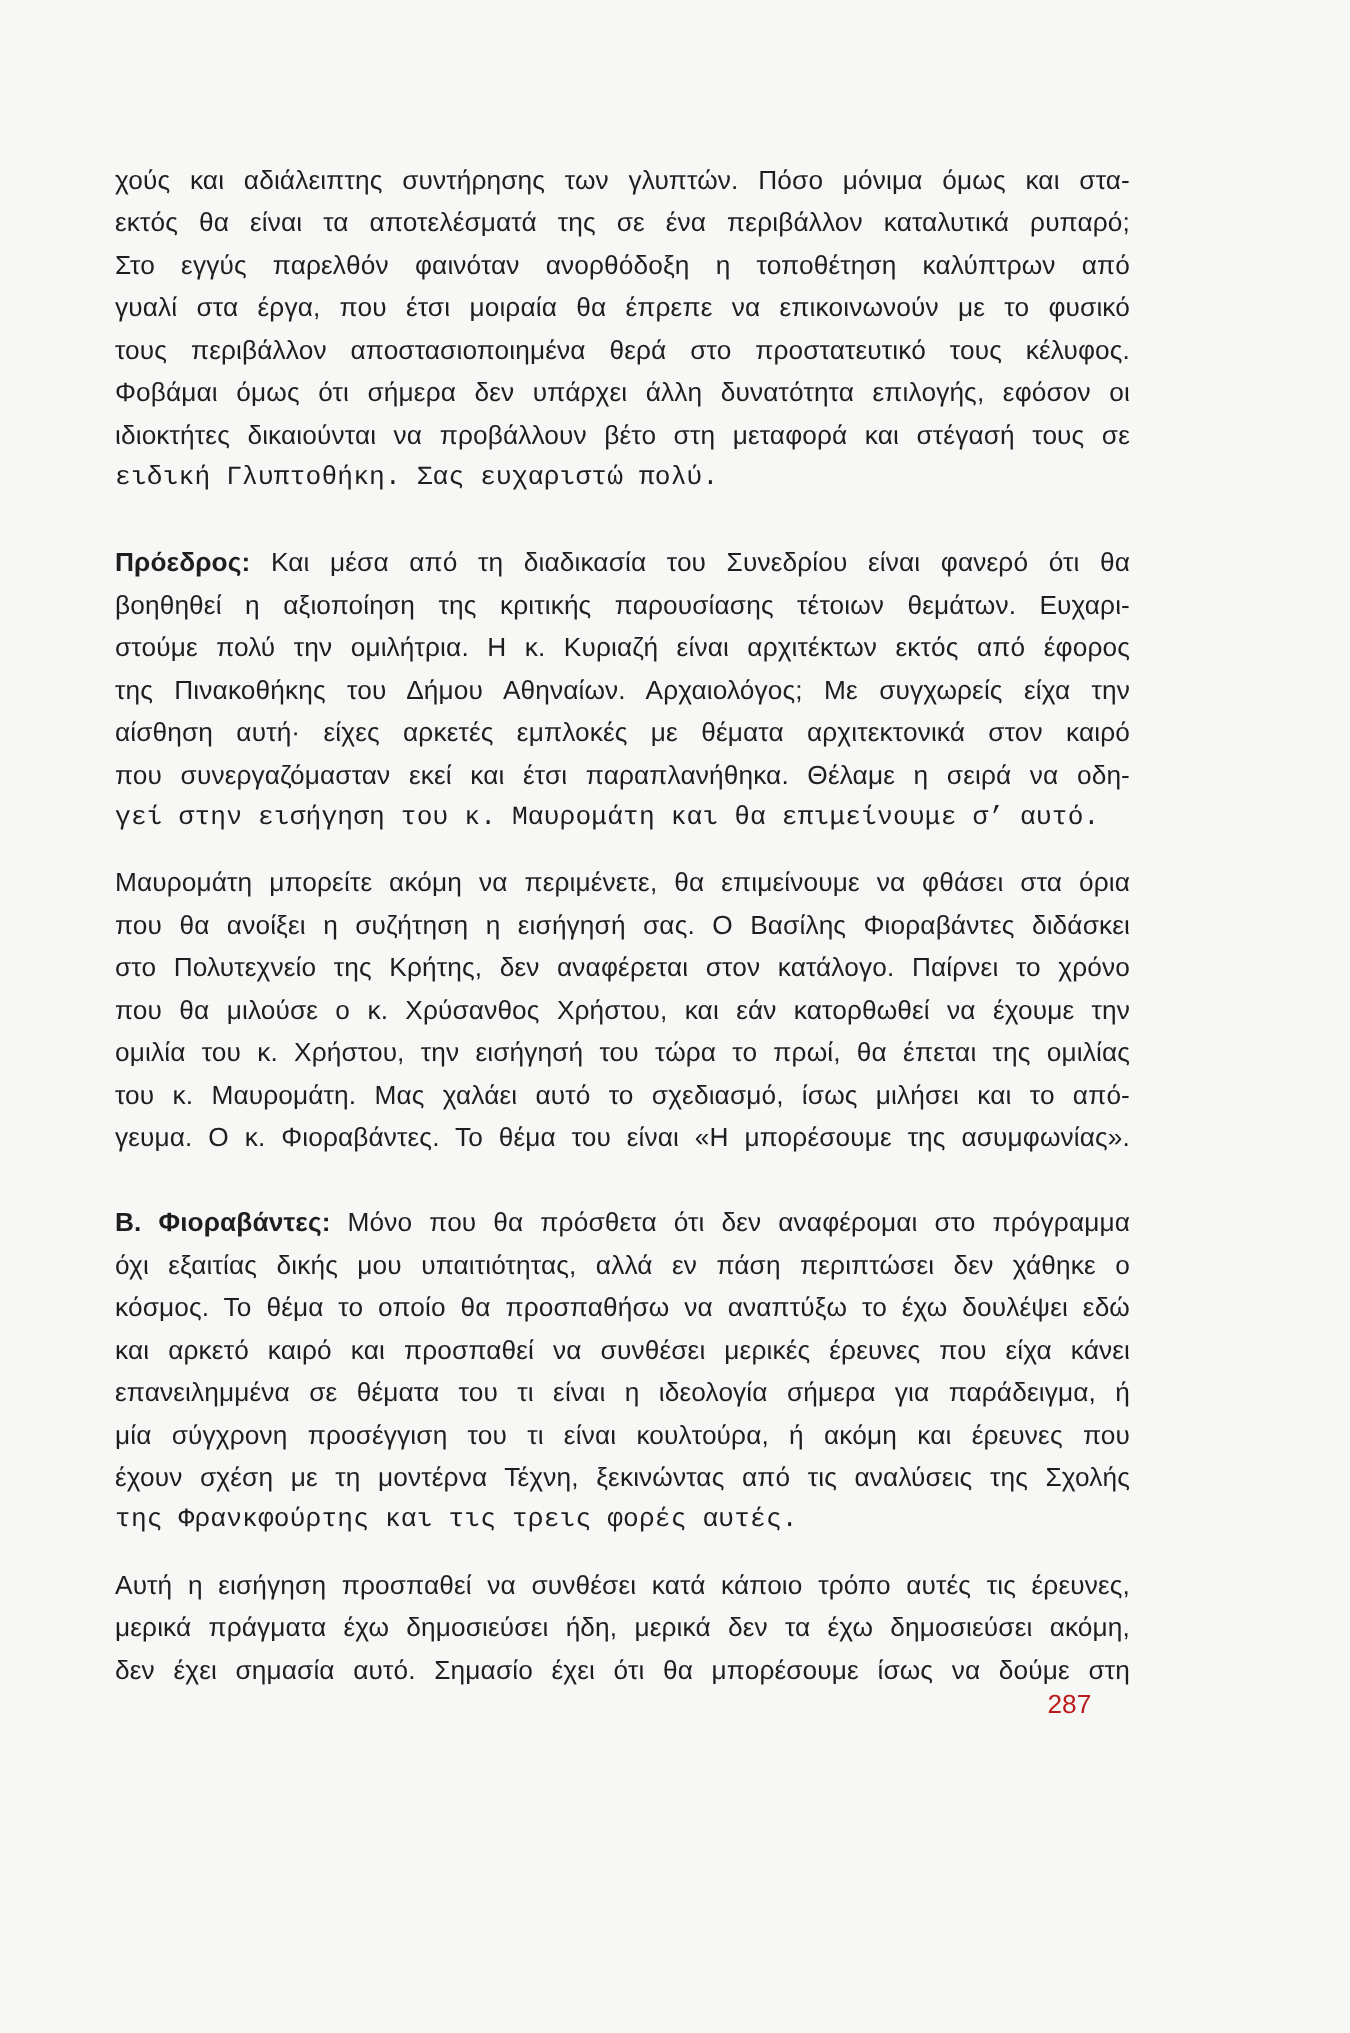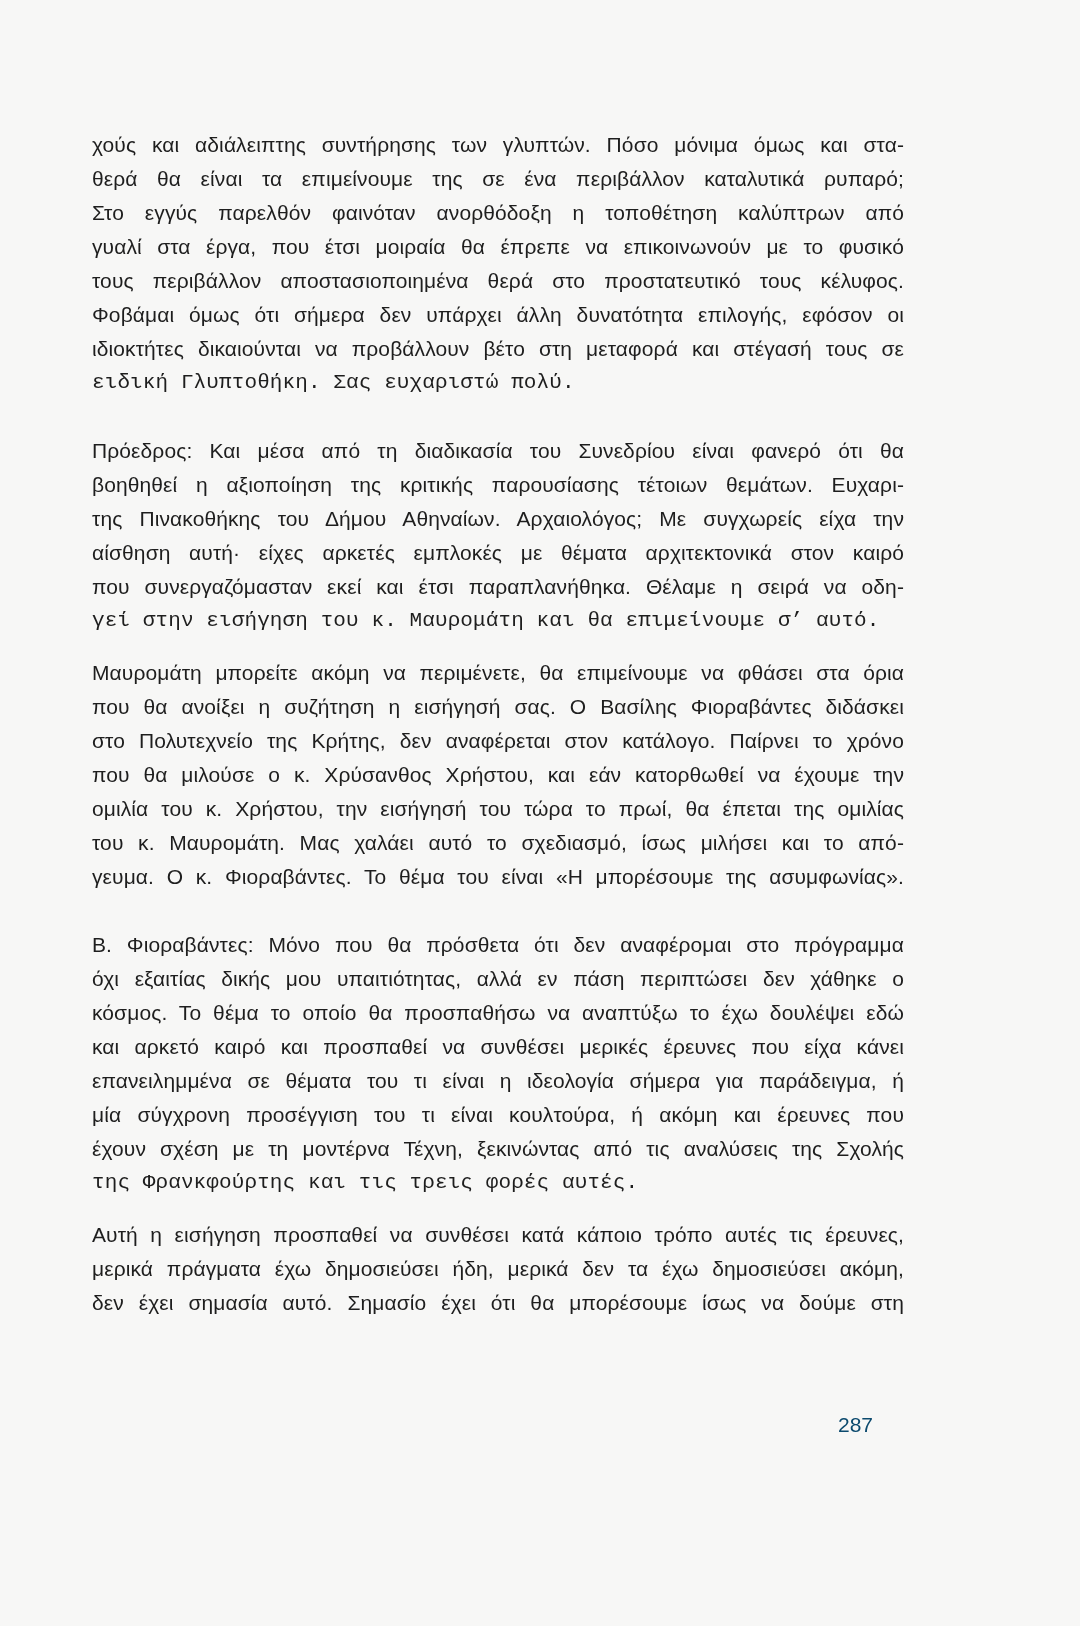--- a/index.html
+++ b/index.html
@@ -23,50 +23,51 @@
     line-height: 34px;
     font-size: 21px;
     white-space: nowrap;
     text-align: justify;
     text-align-last: justify;
     letter-spacing: 0.1px;
   }
   .line.last { text-align-last: left; font-family: Liberation Mono, monospace; }
   .para-gap { height: 18px; }
   .para-gap-lg { height: 34px; }
-  .speaker { font-weight: normal; }
+  .speaker { font-weight: bold; }
   .page-number {
     position: absolute;
     left: 838px;
-    top: 1413px;
+    top: 1352px;
     font-size: 21px;
-    color: #0c4a6e;
+    color: #b91c1c;
   }
 </style>
 </head>
 <body>
 
 <div class="page">
 
   <div>
     <span class="line">χούς και αδιάλειπτης συντήρησης των γλυπτών. Πόσο μόνιμα όμως και στα-</span>
-    <span class="line">θερά θα είναι τα επιμείνουμε της σε ένα περιβάλλον καταλυτικά ρυπαρό;</span>
+    <span class="line">εκτός θα είναι τα αποτελέσματά της σε ένα περιβάλλον καταλυτικά ρυπαρό;</span>
     <span class="line">Στο εγγύς παρελθόν φαινόταν ανορθόδοξη η τοποθέτηση καλύπτρων από</span>
     <span class="line">γυαλί στα έργα, που έτσι μοιραία θα έπρεπε να επικοινωνούν με το φυσικό</span>
     <span class="line">τους περιβάλλον αποστασιοποιημένα θερά στο προστατευτικό τους κέλυφος.</span>
     <span class="line">Φοβάμαι όμως ότι σήμερα δεν υπάρχει άλλη δυνατότητα επιλογής, εφόσον οι</span>
     <span class="line">ιδιοκτήτες δικαιούνται να προβάλλουν βέτο στη μεταφορά και στέγασή τους σε</span>
     <span class="line last">ειδική Γλυπτοθήκη. Σας ευχαριστώ πολύ.</span>
   </div>
 
   <div class="para-gap-lg"></div>
 
   <div>
     <span class="line"><span class="speaker">Πρόεδρος:</span><span> Και μέσα από τη διαδικασία του Συνεδρίου είναι φανερό ότι θα</span></span>
     <span class="line">βοηθηθεί η αξιοποίηση της κριτικής παρουσίασης τέτοιων θεμάτων. Ευχαρι-</span>
+    <span class="line">στούμε πολύ την ομιλήτρια. Η κ. Κυριαζή είναι αρχιτέκτων εκτός από έφορος</span>
     <span class="line">της Πινακοθήκης του Δήμου Αθηναίων. Αρχαιολόγος; Με συγχωρείς είχα την</span>
     <span class="line">αίσθηση αυτή· είχες αρκετές εμπλοκές με θέματα αρχιτεκτονικά στον καιρό</span>
     <span class="line">που συνεργαζόμασταν εκεί και έτσι παραπλανήθηκα. Θέλαμε η σειρά να οδη-</span>
     <span class="line last">γεί στην εισήγηση του κ. Μαυρομάτη και θα επιμείνουμε σ’ αυτό.</span>
   </div>
 
   <div class="para-gap"></div>
 
   <div>
     <span class="line">Μαυρομάτη μπορείτε ακόμη να περιμένετε, θα επιμείνουμε να φθάσει στα όρια</span>

